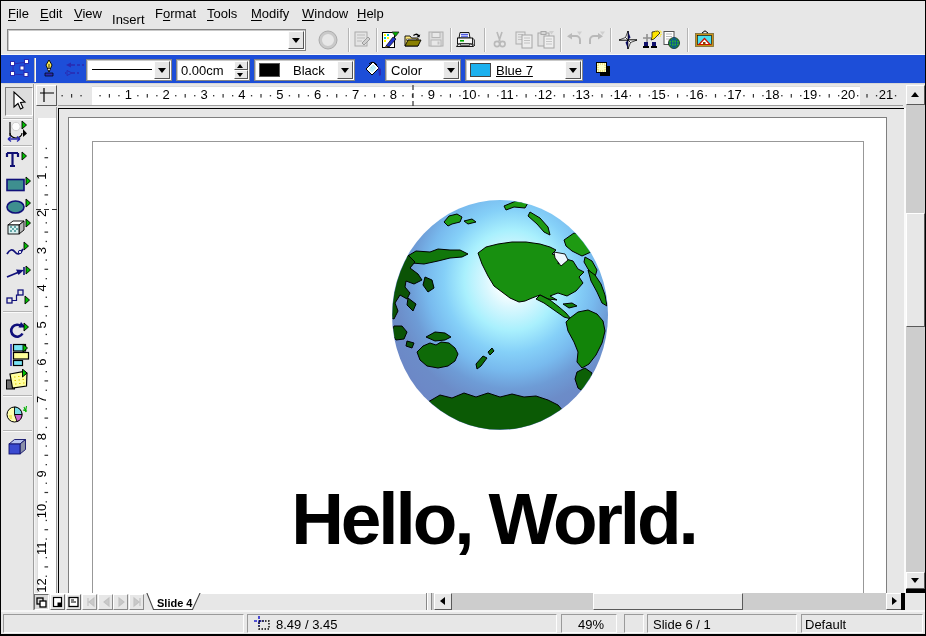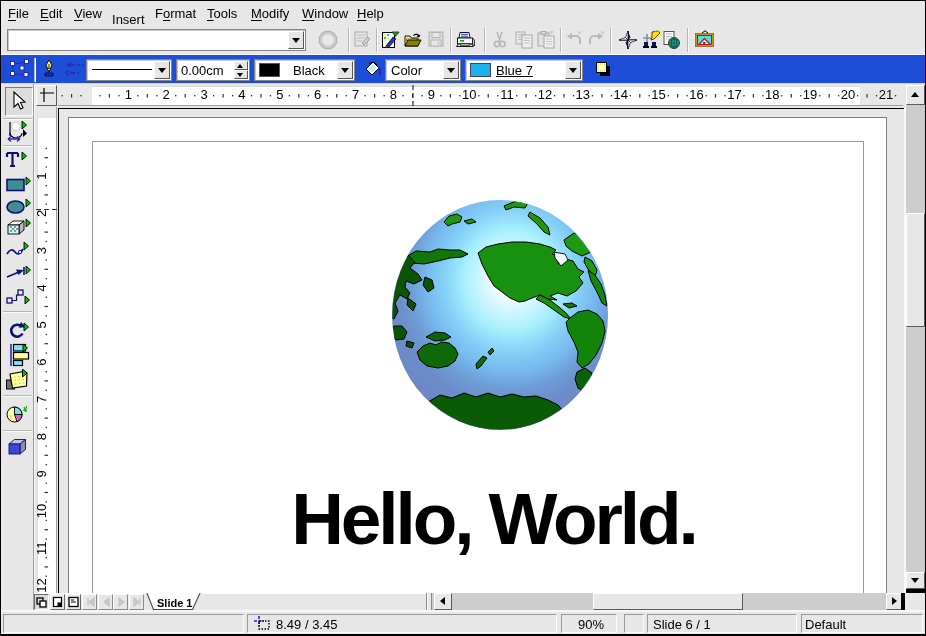--- a/index.html
+++ b/index.html
@@ -528,21 +528,21 @@
   </svg>
 <svg class="ab" width="15" height="16" style="left:113px;top:594px;">
     <path d="M6 4 L11 8 L6 12 Z" fill="#c9c9c9" stroke="#c2c2c2" stroke-width="1.1"></path>
   </svg>
 <svg class="ab" width="15" height="16" style="left:128.5px;top:594px;">
     <path d="M11 4 V12 M5 4 L10 8 L5 12 Z" fill="#c9c9c9" stroke="#c2c2c2" stroke-width="1.1"></path>
   </svg>
 <svg class="ab" width="60" height="18" style="left:144px;top:593px;">
     <path d="M2.5 -1 L9.5 16.5 L48.5 16.5 L56.5 -1" fill="#fff" stroke="#4a4a4a" stroke-width="1.1"></path>
   </svg>
-<span class="ab" style="left:157px;top:597px;font-size:11px;font-weight:bold;">Slide 1</span>
+<span class="ab" style="left:157px;top:597px;font-size:11px;font-weight:bold;">Slide 4</span>
 <div class="ab" style="left:426px;top:593px;width:6px;height:18px;background:#e7e7e7;border-left:1px solid #888;border-right:1px solid #888;box-shadow:inset 1px 0 0 #fff;"></div>
 <div class="ab" style="left:432px;top:593px;width:473px;height:17px;background:#cdcdcd;"></div>
 <div class="ab raised" style="left:434px;top:593px;width:18px;height:17px;"></div>
 <div class="ab tri-l" style="left:440px;top:597px;"></div>
 <div class="ab raised" style="left:593px;top:593px;width:150px;height:17px;"></div>
 <div class="ab raised" style="left:886px;top:593px;width:16px;height:17px;"></div>
 <div class="ab tri-r" style="left:892px;top:597px;"></div>
 <div class="ab" style="left:901px;top:593px;width:4px;height:17px;background:#000;"></div>
 <div class="ab" style="left:906px;top:593px;width:19px;height:17px;background:#e7e7e7;"></div>
 <div class="ab" style="left:1px;top:610px;width:924px;height:2px;background:#f6f6f6;"></div>
@@ -551,15 +551,15 @@
 <div class="ab sunkf" style="left:247px;top:614px;width:310px;height:19px;"></div>
 <div class="ab sunkf" style="left:561px;top:614px;width:56px;height:19px;"></div>
 <div class="ab sunkf" style="left:624px;top:614px;width:20px;height:19px;"></div>
 <div class="ab sunkf" style="left:647px;top:614px;width:150px;height:19px;"></div>
 <div class="ab sunkf" style="left:801px;top:614px;width:122px;height:19px;"></div>
 <svg class="ab" width="20" height="16" style="left:253px;top:615px;">
 <path d="M6 1 V11 M1 6 H11" stroke="#2222cc" stroke-width="1.6" stroke-dasharray="3 1.5"></path>
 <path d="M6 6 H16 V14 H6 Z" fill="none" stroke="#000" stroke-width="1.4" stroke-dasharray="1.5 1.5"></path>
   </svg>
 <span class="ab txt" style="left:276px;top:617px;">8.49 / 3.45</span>
-<span class="ab txt" style="left:578px;top:617px;">90%</span>
+<span class="ab txt" style="left:578px;top:617px;">49%</span>
 <span class="ab txt" style="left:653px;top:617px;">Slide 6 / 1</span>
 <span class="ab txt" style="left:805px;top:617px;">Default</span>
 <div class="ab" style="left:0;top:634px;width:926px;height:2px;background:#000;"></div>
 </body></html>

